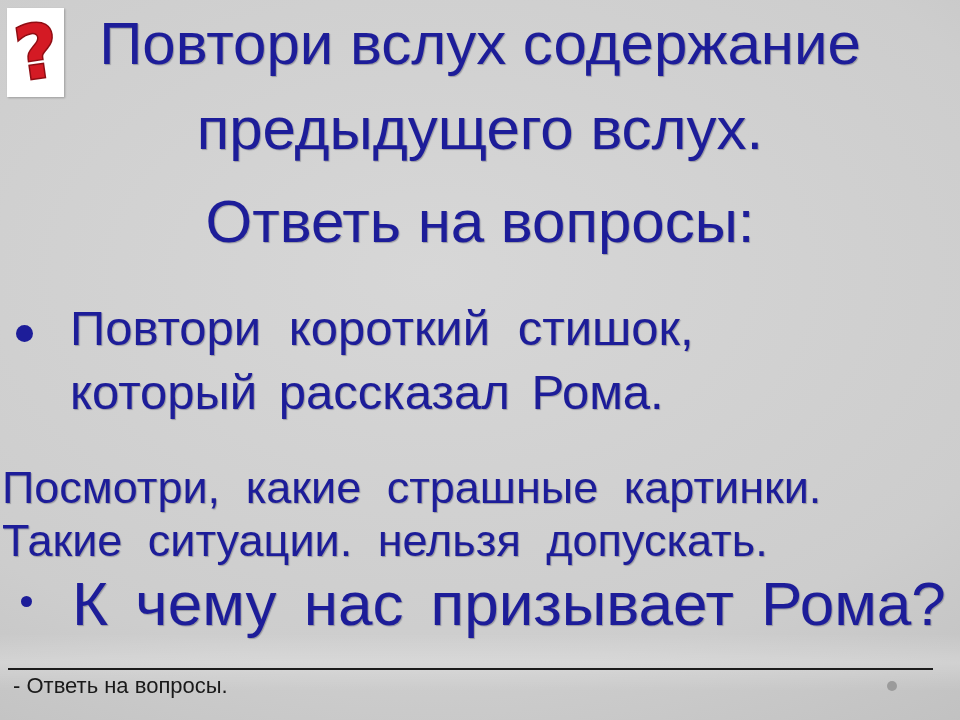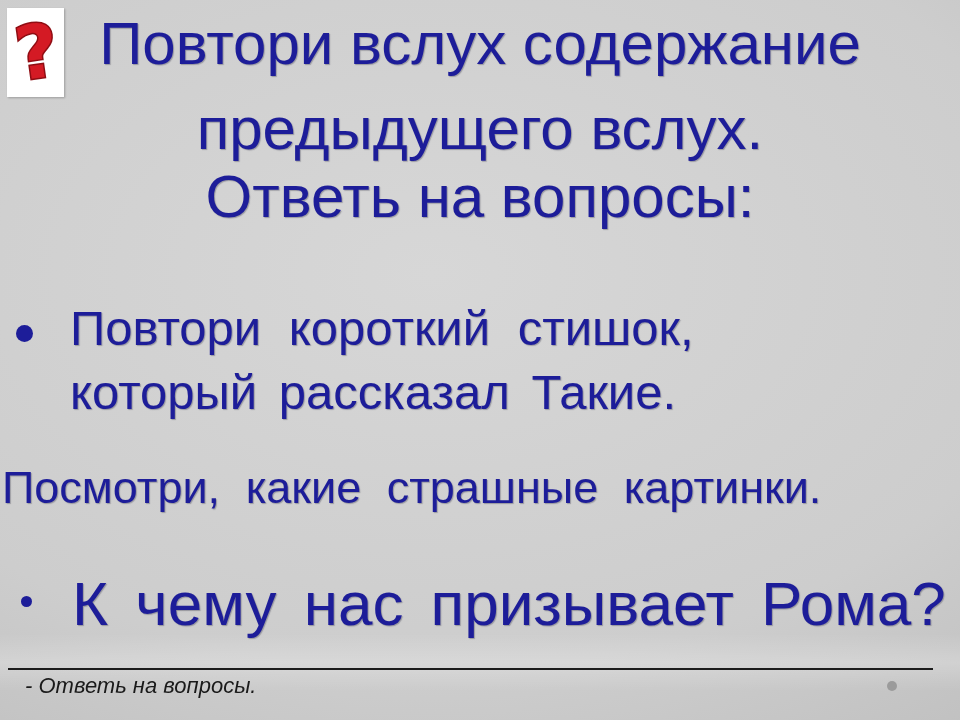--- a/index.html
+++ b/index.html
@@ -32,48 +32,49 @@
   .qbox{
     position:absolute;left:7px;top:8px;width:57px;height:89px;
     background:#ffffff;
     box-shadow:1px 1px 2px rgba(0,0,0,0.25);
   }
   .footer-rule{
     position:absolute;left:8px;top:668px;width:925px;height:2px;
     background:#1c1c1c;
   }
   .footer-text{
-    left:25px;top:675px;
-    font-size:22px;line-height:1;color:#1a1a1a;font-style:italic;
+    left:13px;top:675px;
+    font-size:22px;line-height:1;color:#1a1a1a;
   }
   .footer-dot{
     position:absolute;left:887px;top:681px;width:10px;height:10px;
     border-radius:50%;background:#9b9b9b;
   }
 </style>
 </head>
 <body>
 
 <div class="slide">
 
   <div class="qbox">
     <svg width="57" height="89" viewBox="0 0 57 89">
       <text x="30" y="70" text-anchor="middle" font-family="DejaVu Sans, sans-serif" font-size="74" font-weight="bold" fill="#d41a24" stroke="#8f0d13" stroke-width="3" paint-order="stroke" transform="rotate(-8 28 45)">?</text>
     </svg>
   </div>
 
   <div class="abs blue title-line" style="top:14px">Повтори вслух содержание</div>
   <div class="abs blue title-line" style="top:99px">предыдущего вслух.</div>
-  <div class="abs blue title-line" style="top:167px">Ответь на вопросы:</div>
+  <div class="abs blue title-line" style="top:192px">Ответь на вопросы:</div>
 
   <div class="bullet-dot" style="left:16px;top:325px;width:17px;height:17px"></div>
   <div class="abs blue b1" style="left:70px;top:304px;word-spacing:14px">Повтори короткий стишок,</div>
-  <div class="abs blue b1" style="left:70px;top:368px;word-spacing:8px">который рассказал Такие.</div>
+  <div class="abs blue b1" style="left:70px;top:368px;word-spacing:8px">который рассказал Рома.</div>
 
   <div class="abs blue note-line" style="left:2px;top:445px;word-spacing:13px">Посмотри, какие страшные картинки.</div>
+  <div class="abs blue note-line" style="left:2px;top:498px;word-spacing:13px">Такие ситуации. нельзя допускать.</div>
 
   <div class="bullet-dot" style="left:21px;top:596px;width:11px;height:11px"></div>
   <div class="abs blue b2" style="left:72px;top:573px;word-spacing:10px">К чему нас призывает Рома?</div>
 
   <div class="footer-rule"></div>
   <div class="abs footer-text">- Ответь на вопросы.</div>
   <div class="footer-dot"></div>
 
 </div>
 

